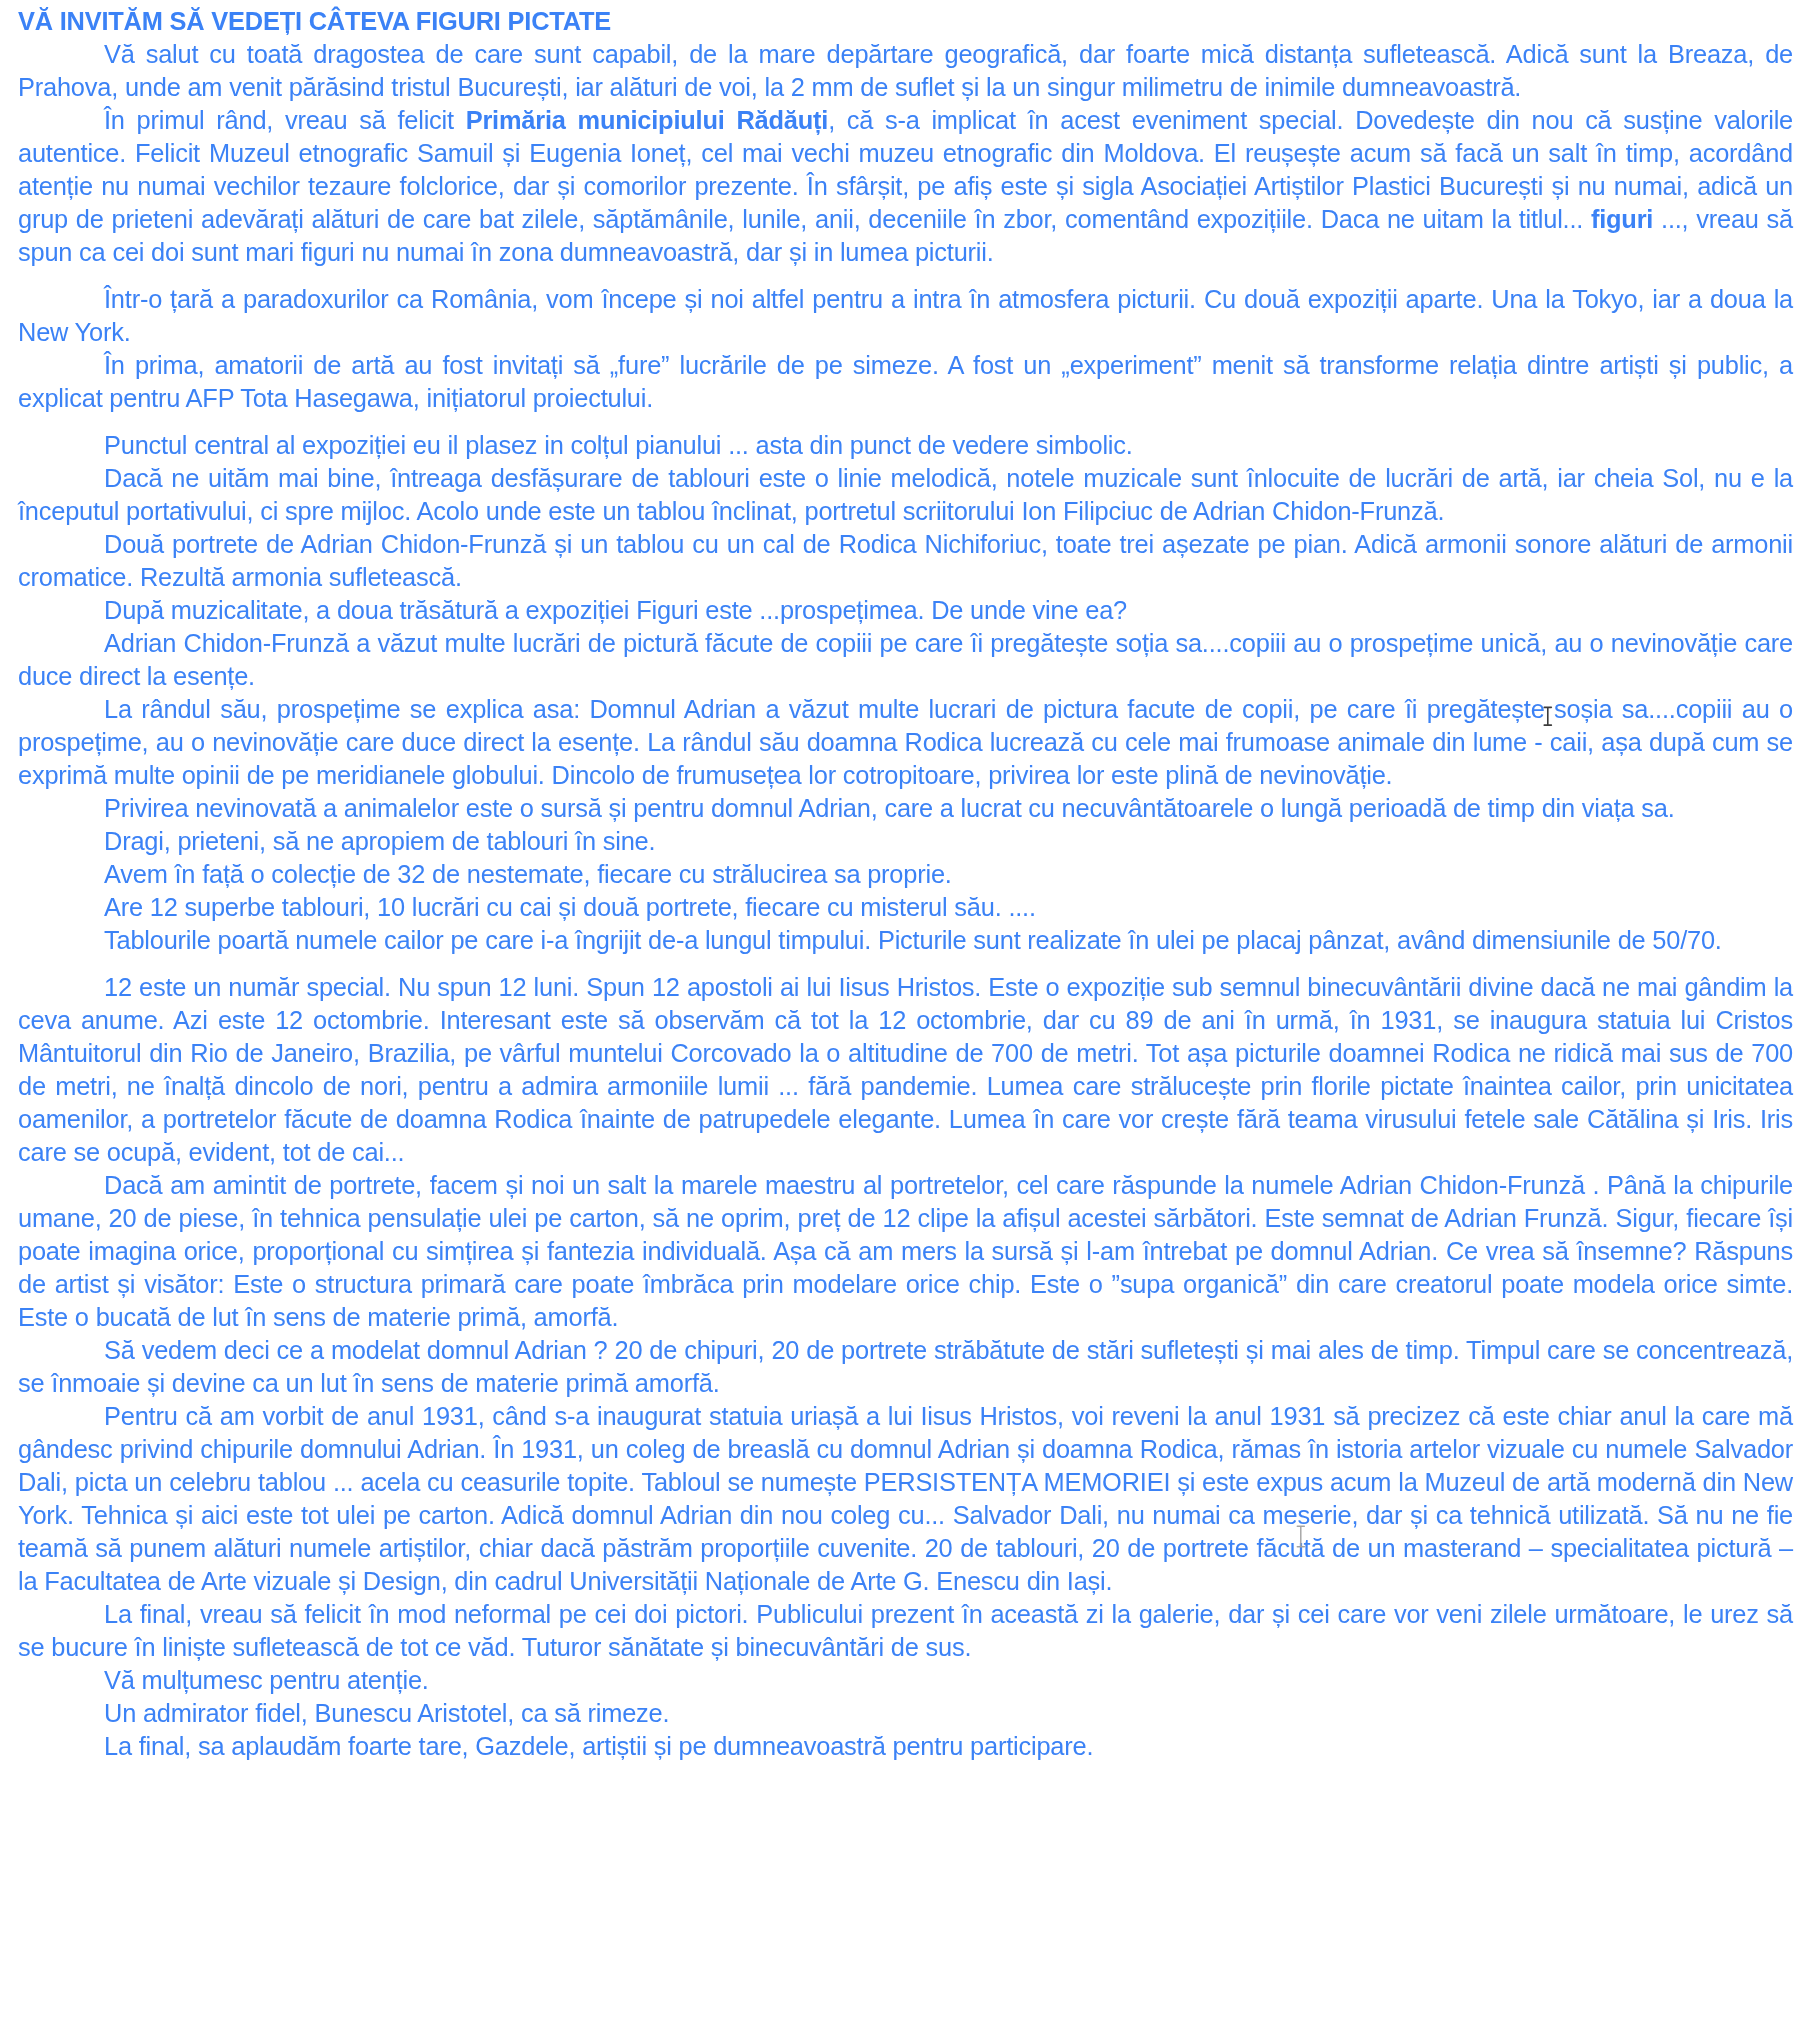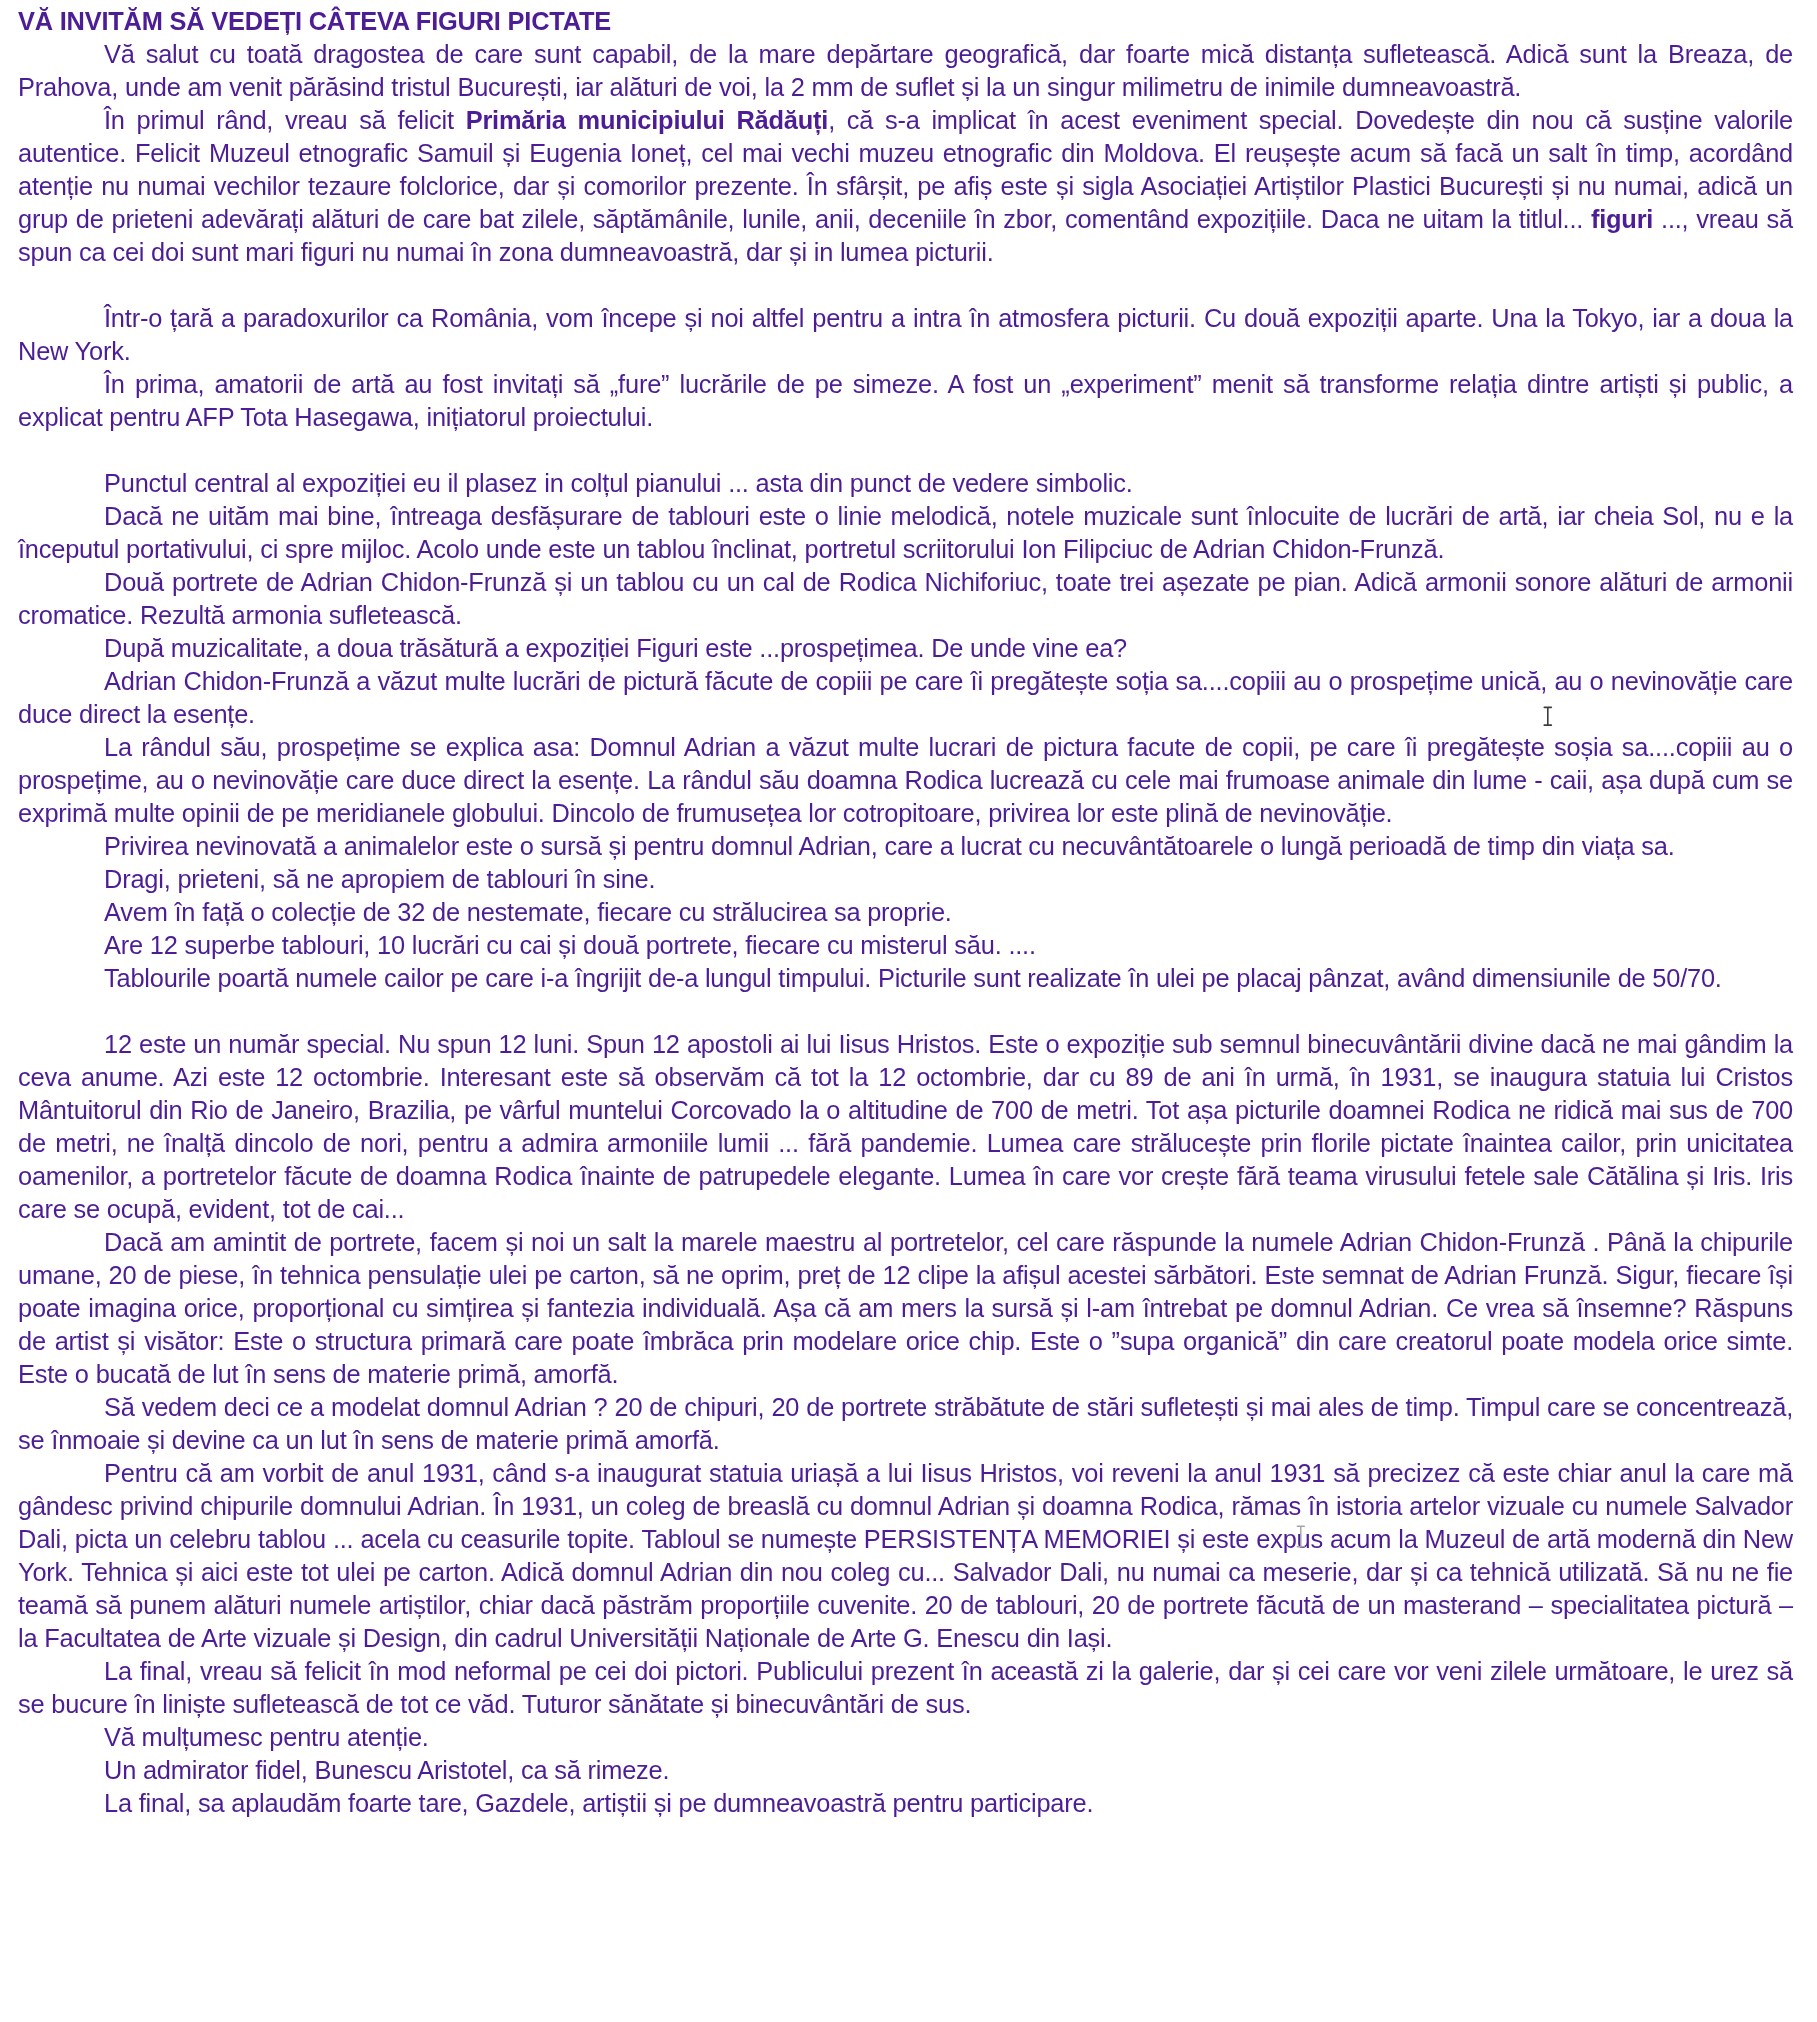--- a/index.html
+++ b/index.html
@@ -5,35 +5,35 @@
   html, body { margin: 0; padding: 0; }
   body {
     width: 1818px; height: 2023px;
     background: #ffffff;
     overflow: hidden;
     position: relative;
     font-family: "Liberation Sans", "DejaVu Sans", sans-serif;
   }
   .doc {
     padding: 5.3px 25px 0 18px;
-    color: #4c1d95;
+    color: #3b82f6;
     font-size: 25.4px;
     line-height: 33px;
     letter-spacing: -0.2px;
     text-align: justify;
   }
   .title {
     font-weight: 700;
     text-align: left;
   }
   .doc p {
     margin: 0;
     text-indent: 86px;
   }
-  .doc p.gap { margin-top: 33px; }
+  .doc p.gap { margin-top: 14px; }
   .doc span.b { font-weight: 700; }
   .caret {
     display: inline-block;
     width: 1.8px; height: 25px;
     background: #1a1a1a;
     vertical-align: -4.5px;
     margin-left: 0.9px;
   }
   .ibeam {
     position: absolute;

